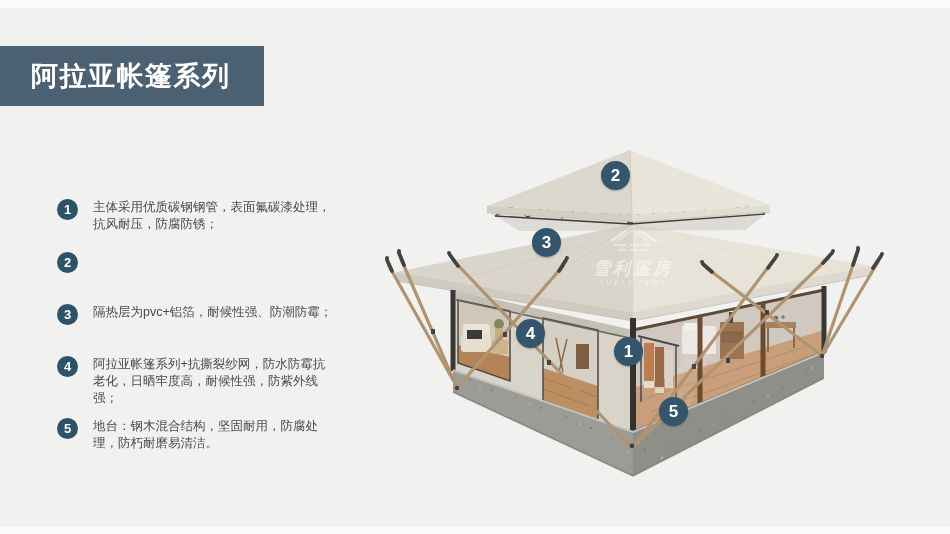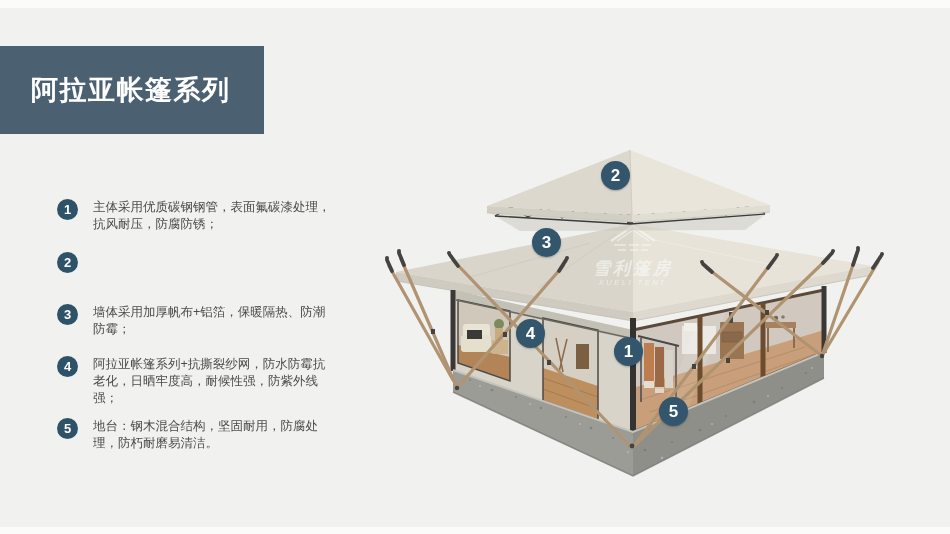--- a/index.html
+++ b/index.html
@@ -3,21 +3,21 @@
 <meta charset="utf-8">
 <style>
   html,body{margin:0;padding:0;}
   body{font-family:"Liberation Sans","DejaVu Sans",sans-serif;}
   .stage{position:relative;width:950px;height:534px;background:#f1f1f0;overflow:hidden;}
   .edge-strip{position:absolute;left:0;width:950px;background:#fbfbfa;}
   .edge-strip.top{top:0;height:8px;}
   .edge-strip.bottom{bottom:0;height:7px;}
 
   
-  .header{position:absolute;left:0;top:46px;width:264px;height:88px;background:#4b6071;
+  .header{position:absolute;left:0;top:46px;width:264px;height:60px;background:#4b6071;
           display:flex;align-items:center;padding-left:31px;box-sizing:border-box;}
   .header .title{color:#ffffff;font-size:27px;font-weight:bold;letter-spacing:1.5px;margin:0;}
 
   
   .feature-row{position:absolute;left:57px;display:flex;align-items:flex-start;}
   .feature-num{width:21px;height:21px;border-radius:50%;background:#2e5268;color:#fff;
                font-size:13px;font-weight:bold;display:flex;align-items:center;justify-content:center;
                flex:0 0 21px;}
   .feature-text{margin-left:15px;width:243px;font-size:12.5px;line-height:17px;color:#4b4b4b;}
 
@@ -43,21 +43,21 @@
 
   <div class="feature-row" style="top:199px;">
     <div class="feature-num">1</div>
     <div class="feature-text">主体采用优质碳钢钢管，表面氟碳漆处理，抗风耐压，防腐防锈；</div>
   </div>
   <div class="feature-row" style="top:252px;">
     <div class="feature-num">2</div>
   </div>
   <div class="feature-row" style="top:304px;">
     <div class="feature-num">3</div>
-    <div class="feature-text">墙体采用加厚帆布+铝箔，保暖隔热、防潮防霉；</div>
+    <div class="feature-text">隔热层为pvc+铝箔，耐候性强、防潮防霉；</div>
   </div>
   <div class="feature-row" style="top:356px;">
     <div class="feature-num">4</div>
     <div class="feature-text">阿拉亚帐篷系列+抗撕裂纱网，防水防霉抗老化，日晒牢度高，耐候性强，防紫外线强；</div>
   </div>
   <div class="feature-row" style="top:418px;">
     <div class="feature-num">5</div>
     <div class="feature-text">地台：钢木混合结构，坚固耐用，防腐处理，防朽耐磨易清洁。</div>
   </div>
 

